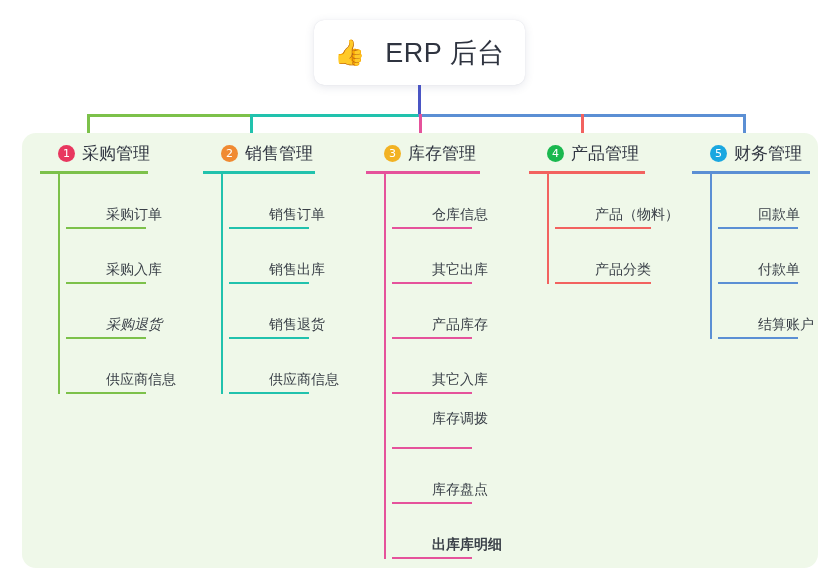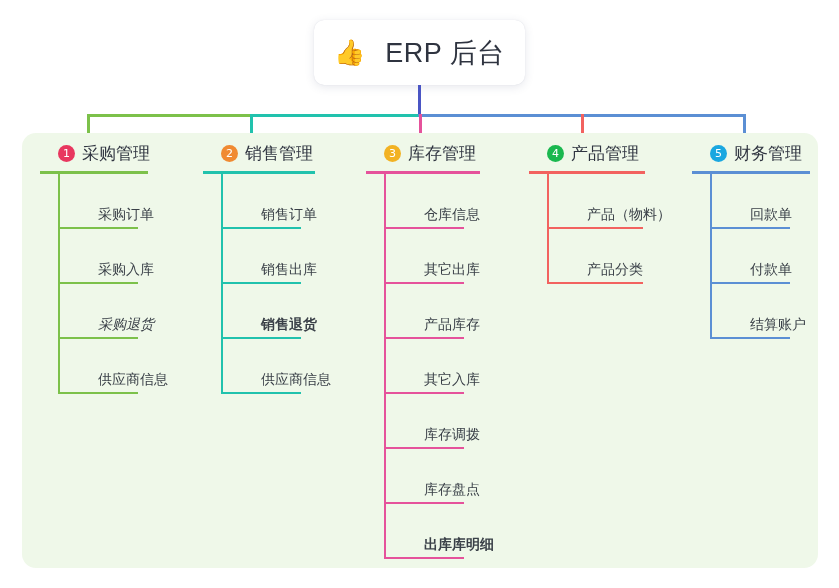--- a/index.html
+++ b/index.html
@@ -59,21 +59,21 @@
   }
   .col-rule { height: 3px; margin-top: 5px; }
 
   .branch { position: relative; margin-left: 18px; }
   .spine {
     position: absolute; left: 0; top: 0; width: 2px; height: 100%;
   }
   .leaf {
     position: relative;
     padding-left: 40px;
-    display: flex; align-items: flex-end;
+    display: flex; align-items: flex-end; margin-left: 8px;
   }
   .leaf-text {
     font-size: 14px; color: #3a4048; white-space: nowrap;
     padding-bottom: 5px;
   }
   .leaf-rule {
     position: absolute; left: 0; bottom: 0; height: 2px;
   }
 </style>
 </head>
@@ -136,21 +136,21 @@
         <div class="branch">
           <div class="spine" style="background: rgb(33, 194, 173);"></div>
           <div class="leaf" style="height: 55px;">
             <span class="leaf-text">销售订单</span>
             <div class="leaf-rule" style="background: rgb(33, 194, 173); width: 80px;"></div>
           </div>
           <div class="leaf" style="height: 55px;">
             <span class="leaf-text">销售出库</span>
             <div class="leaf-rule" style="background: rgb(33, 194, 173); width: 80px;"></div>
           </div>
-          <div class="leaf" style="height: 55px; font-weight: bold;">
+          <div class="leaf" style="height: 55px;">
             <span class="leaf-text">销售退货</span>
             <div class="leaf-rule" style="background: rgb(33, 194, 173); width: 80px;"></div>
           </div>
           <div class="leaf" style="height: 55px;">
             <span class="leaf-text">供应商信息</span>
             <div class="leaf-rule" style="background: rgb(33, 194, 173); width: 80px;"></div>
           </div>
         </div>
       </div>
       <div class="col" style="left: 366px; width: 150px;">
@@ -170,21 +170,21 @@
             <div class="leaf-rule" style="background: rgb(229, 82, 155); width: 80px;"></div>
           </div>
           <div class="leaf" style="height: 55px;">
             <span class="leaf-text">产品库存</span>
             <div class="leaf-rule" style="background: rgb(229, 82, 155); width: 80px;"></div>
           </div>
           <div class="leaf" style="height: 55px;">
             <span class="leaf-text">其它入库</span>
             <div class="leaf-rule" style="background: rgb(229, 82, 155); width: 80px;"></div>
           </div>
-          <div class="leaf" style="height: 55px;">
+          <div class="leaf" style="height: 55px; align-items: center;">
             <span class="leaf-text">库存调拨</span>
             <div class="leaf-rule" style="background: rgb(229, 82, 155); width: 80px;"></div>
           </div>
           <div class="leaf" style="height: 55px; text-align: right;">
             <span class="leaf-text">库存盘点</span>
             <div class="leaf-rule" style="background: rgb(229, 82, 155); width: 80px;"></div>
           </div>
           <div class="leaf" style="height: 55px; font-weight: bold;">
             <span class="leaf-text">出库库明细</span>
             <div class="leaf-rule" style="background: rgb(229, 82, 155); width: 80px;"></div>

